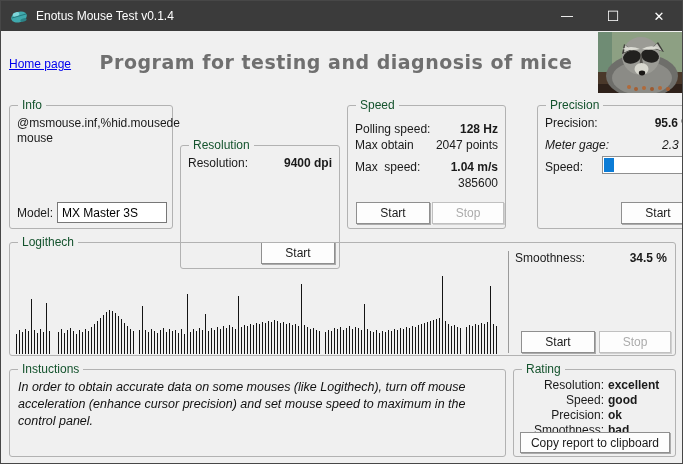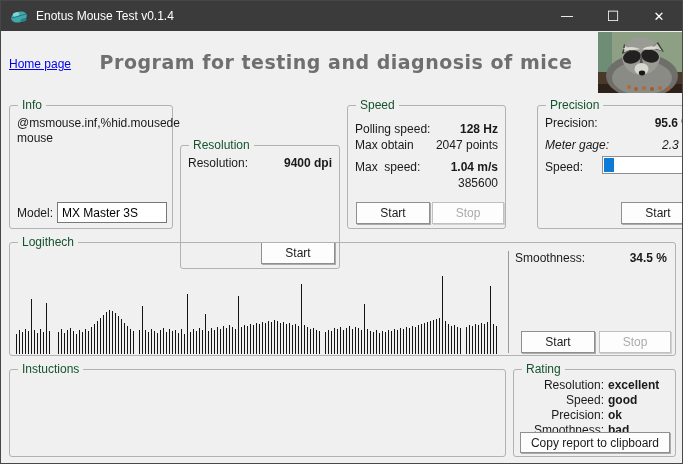--- a/index.html
+++ b/index.html
@@ -366,20 +366,21 @@
     <div class="row" style="left:505px; right:8px; top:8px;">
       <span class="lbl">Smoothness:</span>
       <span class="val">34.5 %</span>
     </div>
     <div class="btn" style="right:80px; bottom:2px; width:74px;">Start</div>
     <div class="btn disabled" style="right:4px; bottom:2px; width:72px;">Stop</div>
   </div>
 
   <div class="group" style="left:8px; top:368px; width:497px; height:88px;">
     <span class="legend">Instuctions</span>
+    <div class="instr-text">In order to obtain accurate data on some mouses (like Logithech), turn off mouse acceleration (enhance cursor precision) and set mouse speed to maximum in the control panel.</div>
   </div>
 
   <div class="group" style="left:512px; top:368px; width:163px; height:88px;">
     <span class="legend">Rating</span>
     <div class="rating-grid">
       <span class="rlbl">Resolution:</span>
       <span class="rval">excellent</span>
       <span class="rlbl">Speed:</span>
       <span class="rval">good</span>
       <span class="rlbl">Precision:</span>

